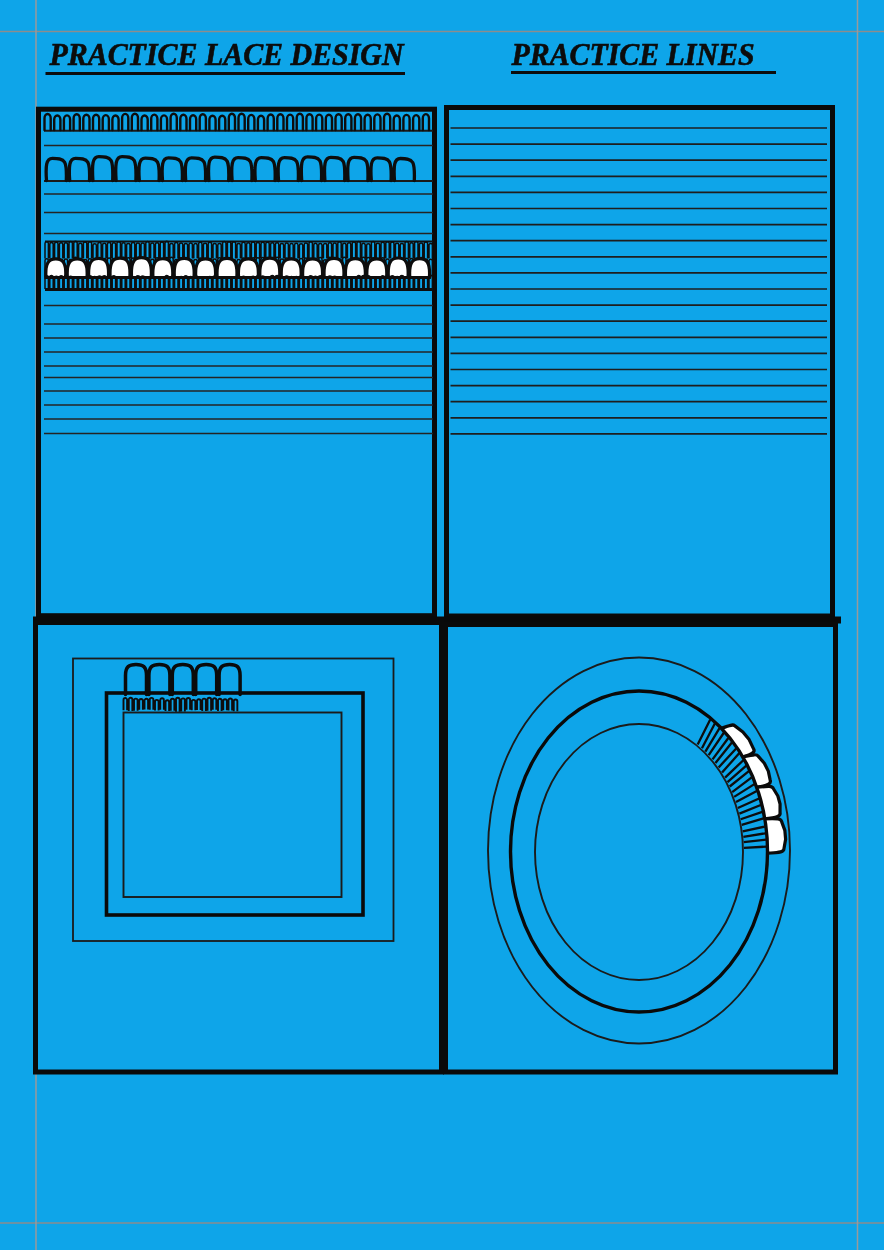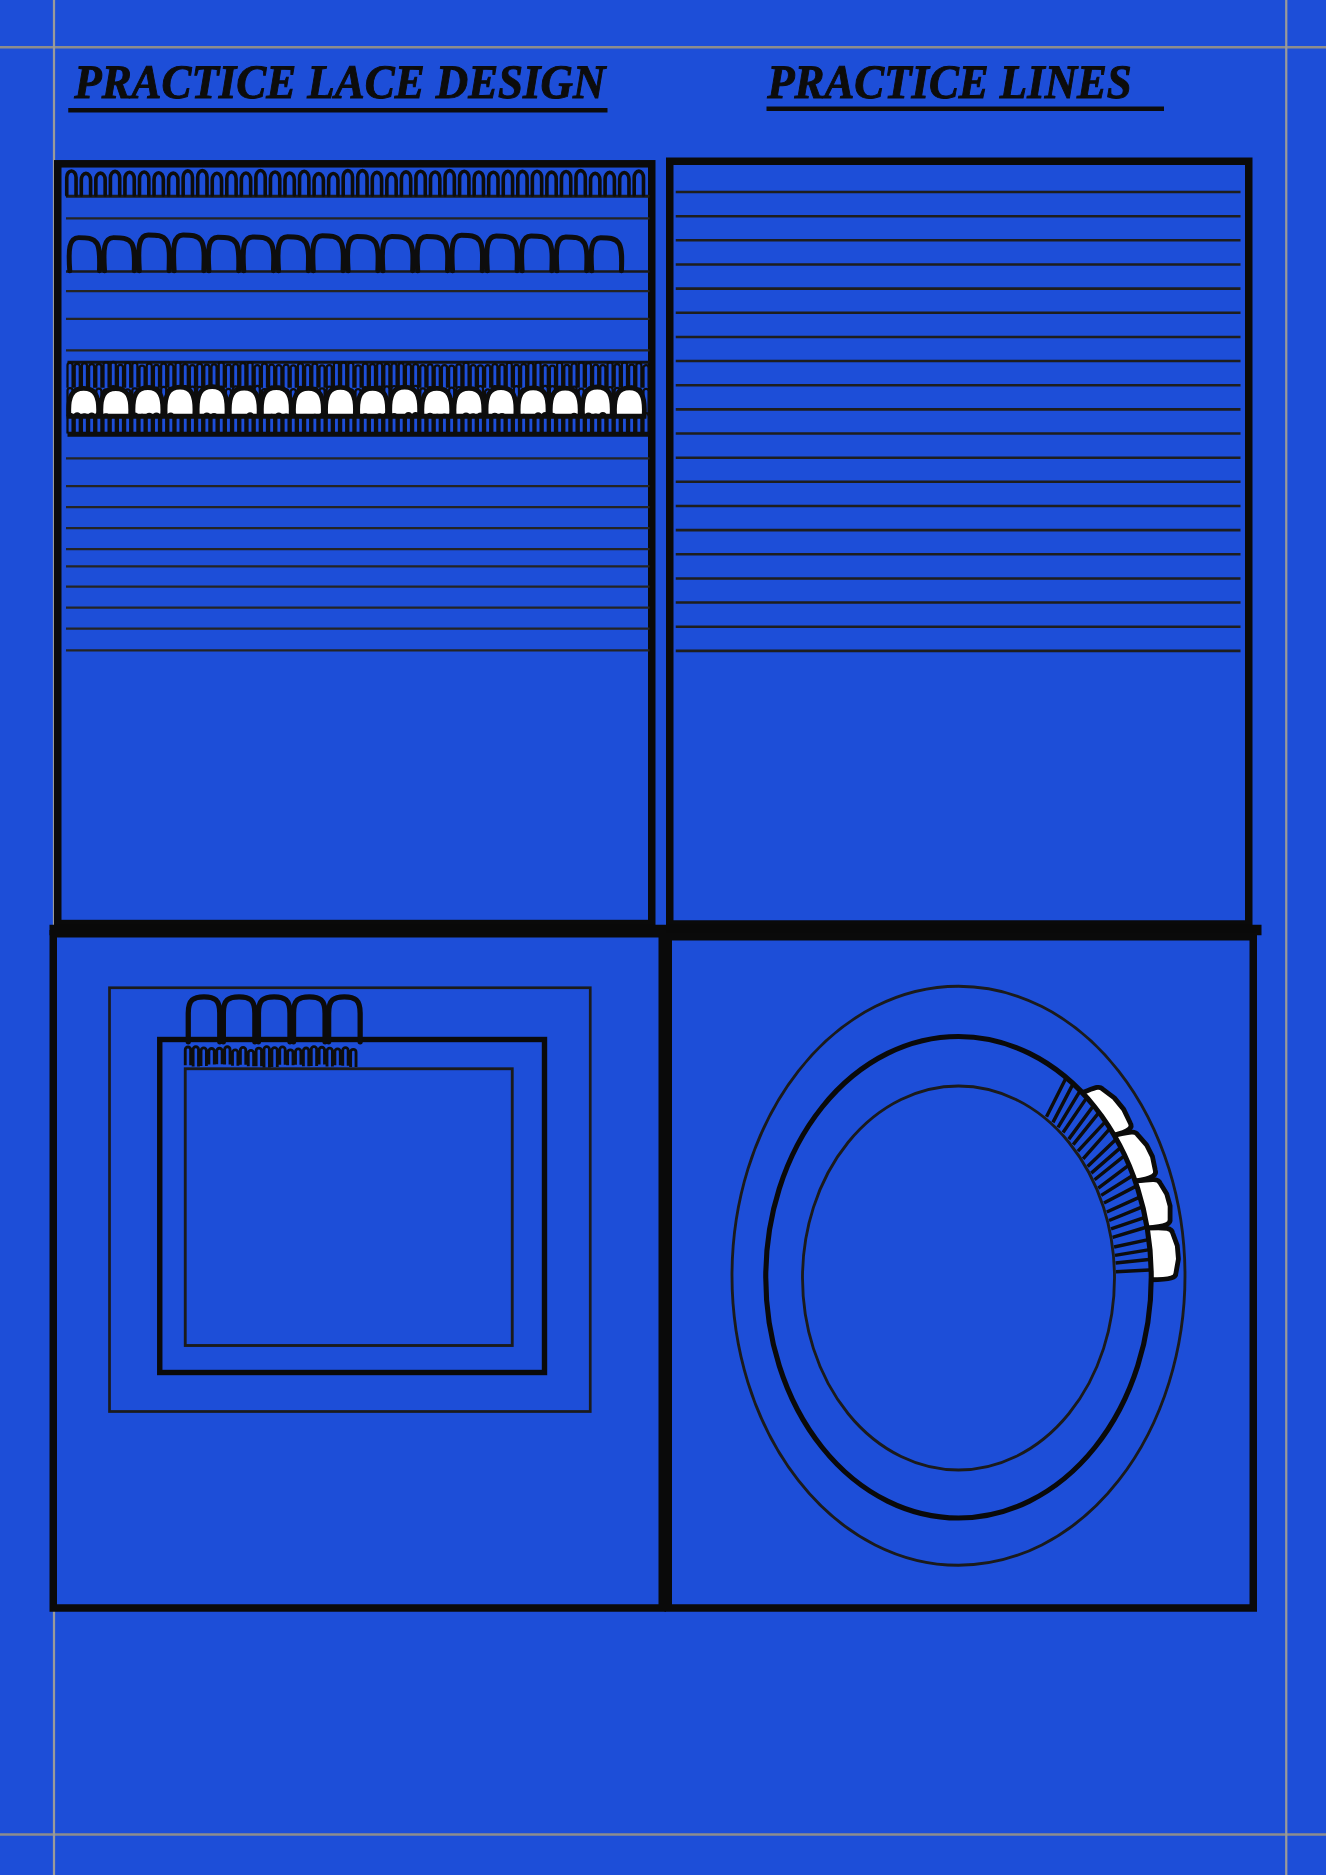--- a/index.html
+++ b/index.html
@@ -1,15 +1,15 @@
 <!DOCTYPE html>
 <html><head><meta charset="utf-8">
 <style>
 html,body{margin:0;padding:0;background:#fff;}
-.page{position:relative;width:884px;height:1250px;background:#1d4ed8;overflow:hidden;}
+.page{position:relative;width:884px;height:1250px;background:#0ea5e9;overflow:hidden;}
 svg{position:absolute;left:0;top:0;}
 </style></head>
 <body>
 
 <div class="page">
 <svg width="884" height="1250" viewBox="0 0 884 1250" fill="none">
 
 <line x1="0" y1="31.5" x2="884" y2="31.5" stroke="#8d8d8d" stroke-width="1.7"></line>
 
 <line x1="0" y1="1223" x2="884" y2="1223" stroke="#8d8d8d" stroke-width="1.7"></line>

